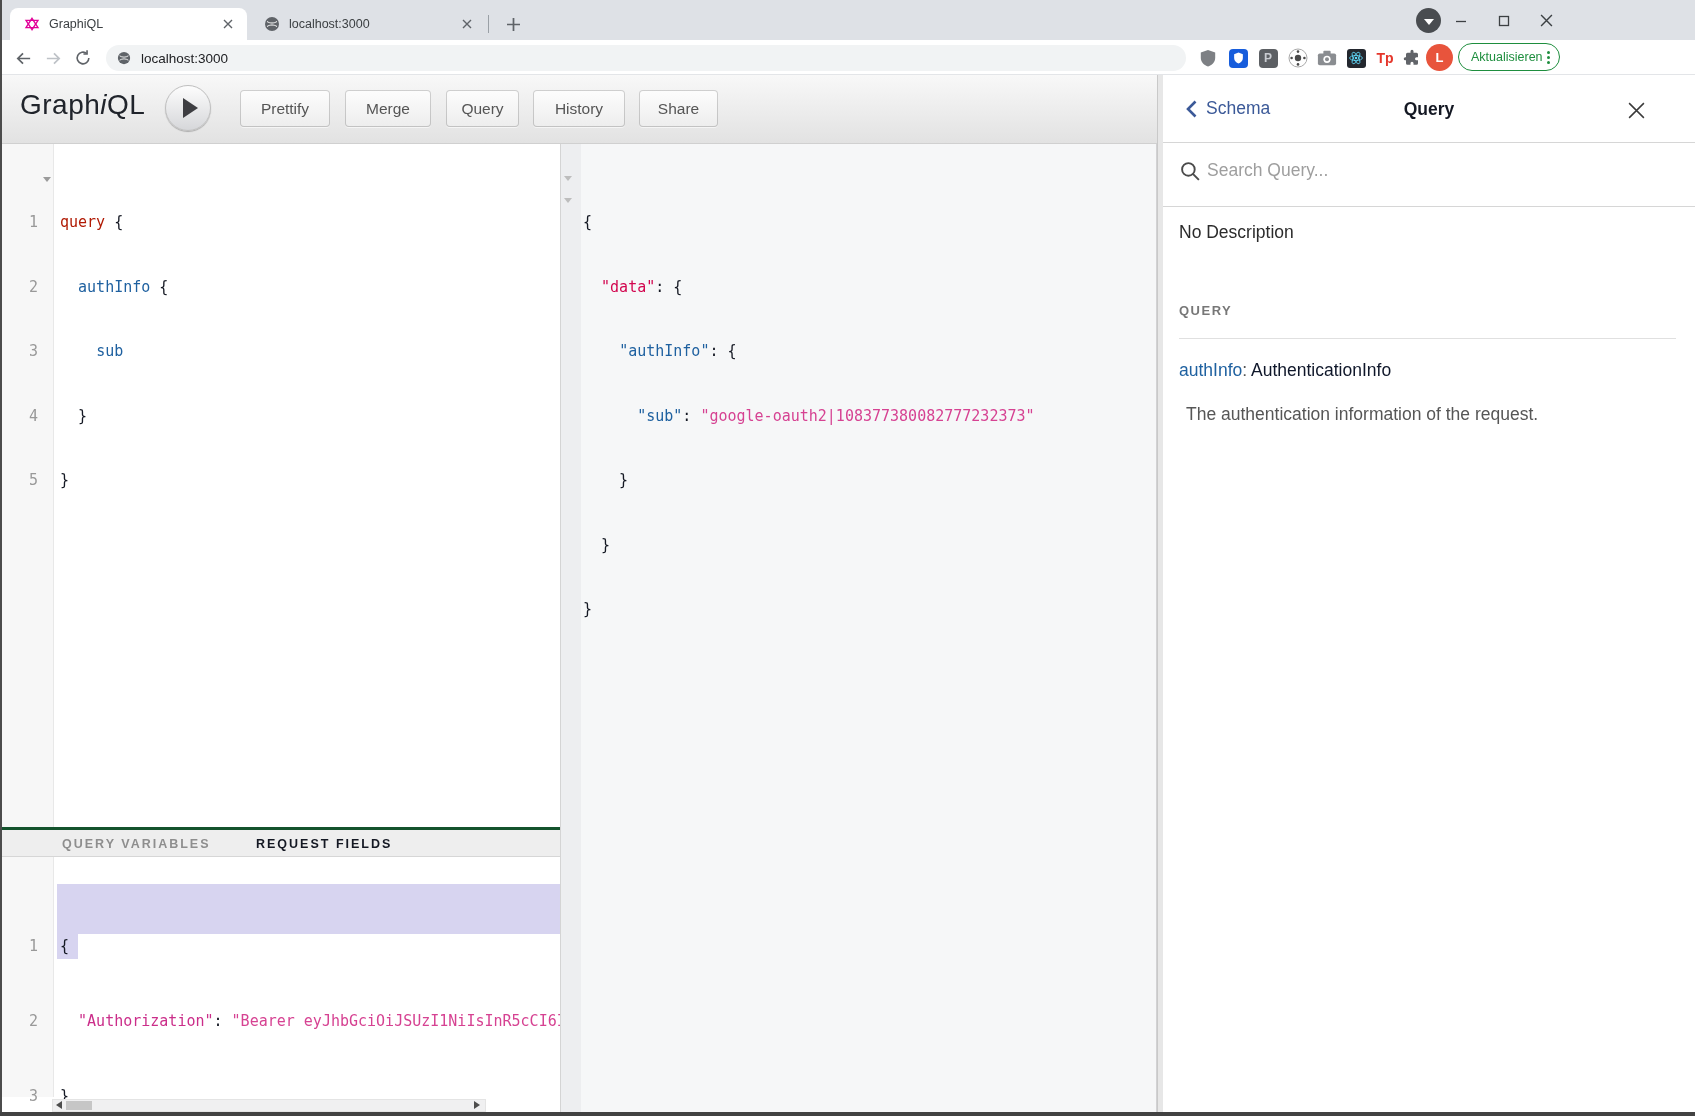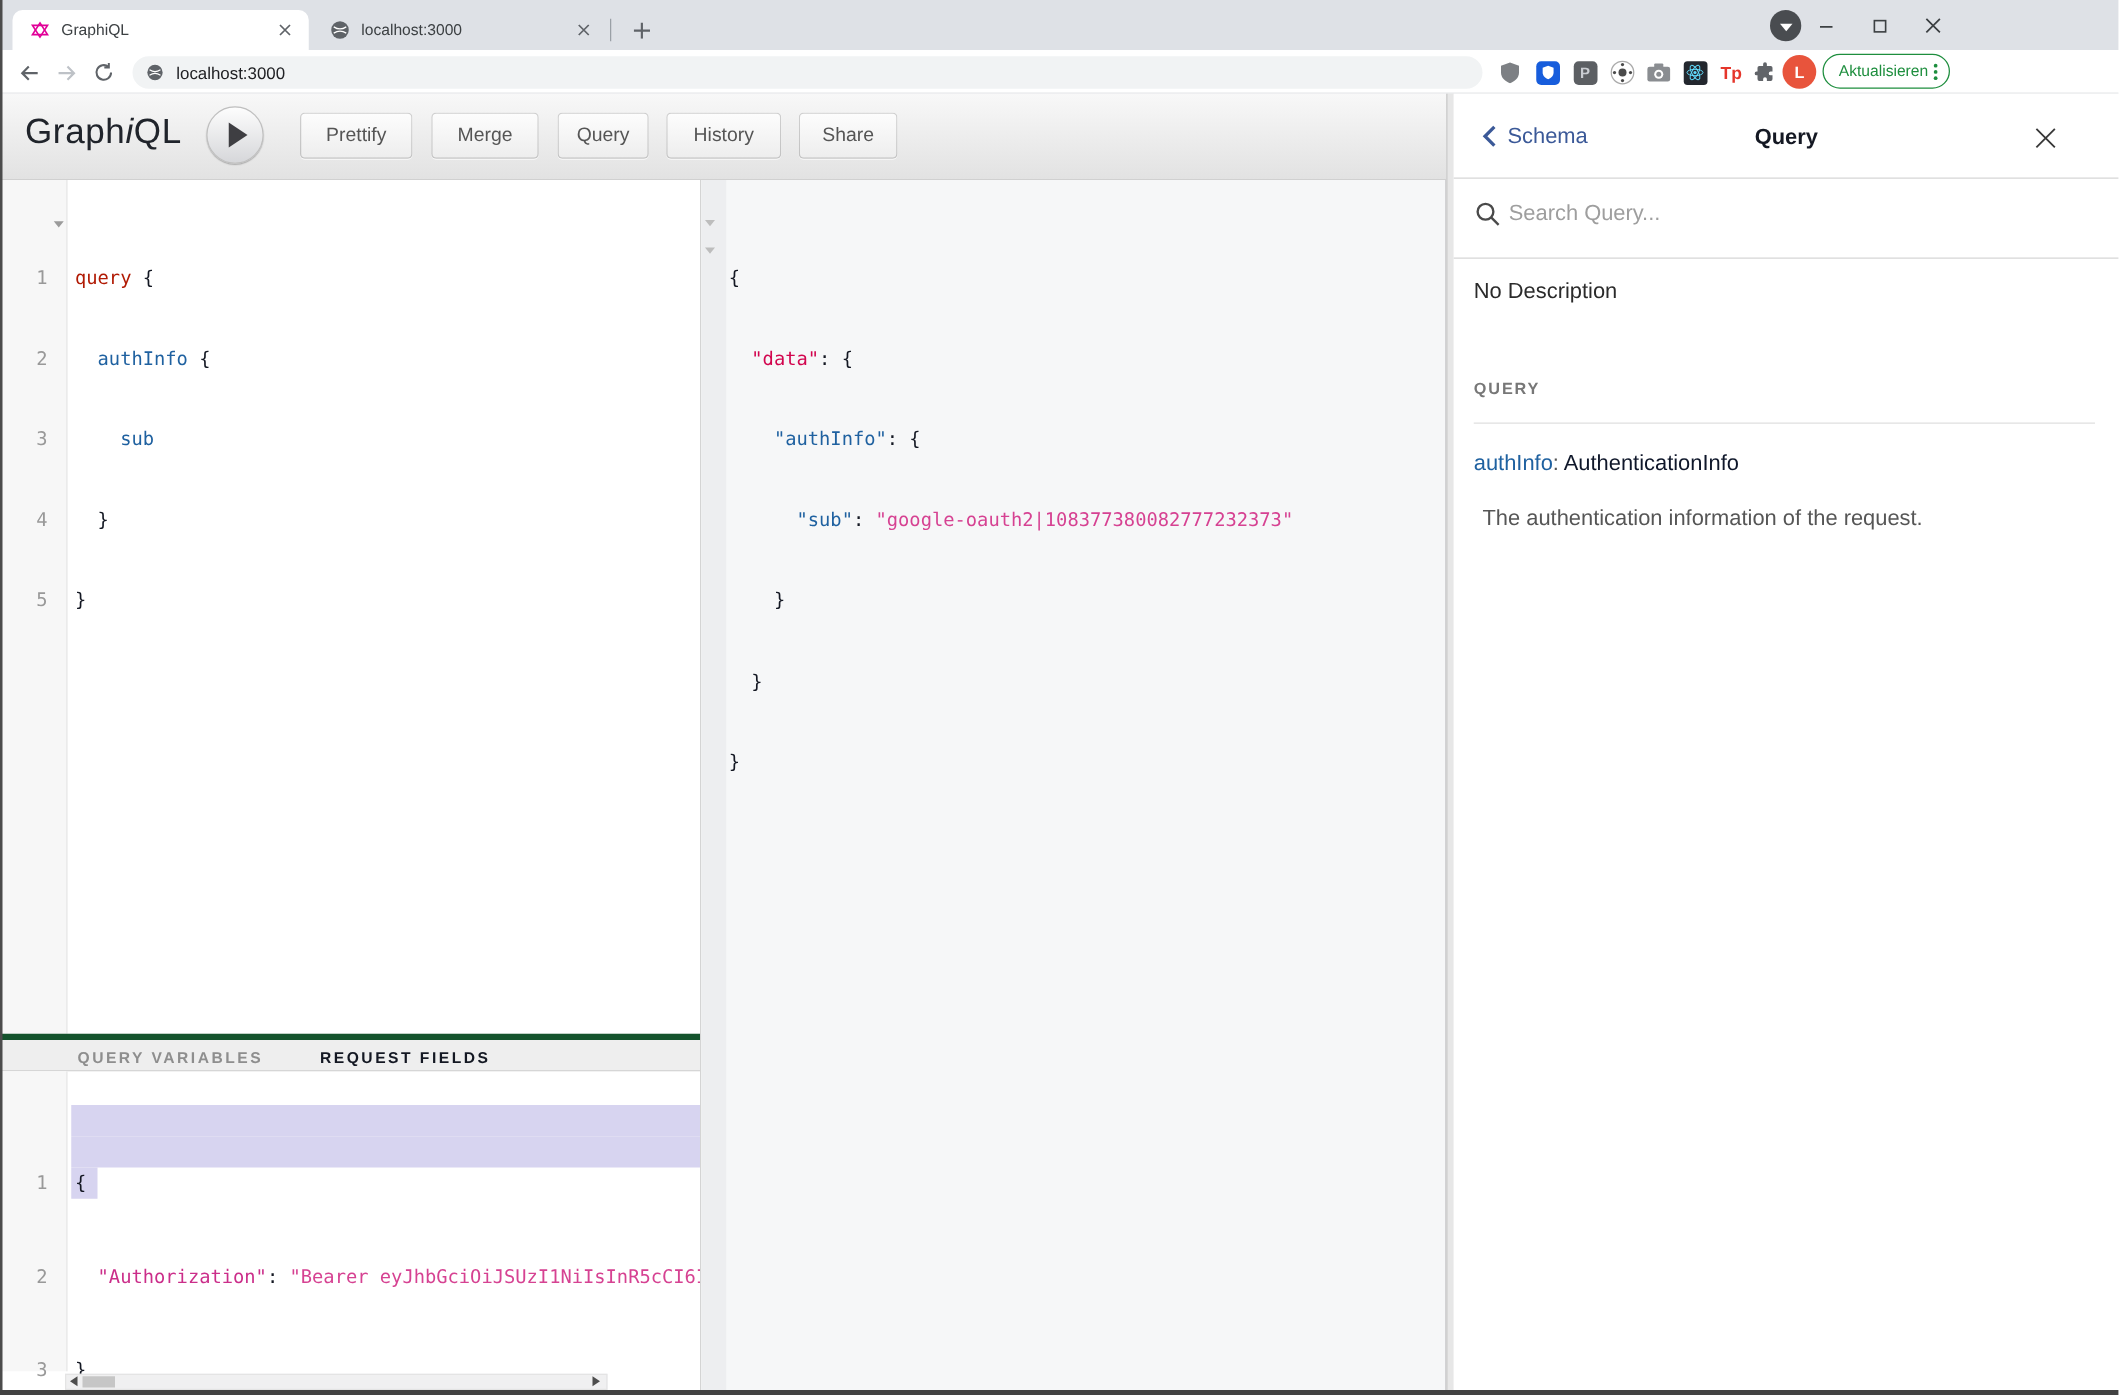--- a/index.html
+++ b/index.html
@@ -58,21 +58,21 @@
   .qcode { left:60px; top:169px; line-height:21.5px; color:#141823; }
   .fold { width:0; height:0; border-left:4px solid transparent; border-right:4px solid transparent; border-top:5px solid #9B9B9B; }
   .tk-kw { color:#B11A04; }
   .tk-prop { color:#1F61A0; }
   .tk-def { color:#D2054E; }
   .tk-str { color:#D64292; }
   .tk-key { color:#CB2E8A; }
   .tk-p { color:#141823; }
 
   .vtitle { left:0; top:827px; width:561px; height:30px; background:#EEEEEE;
-            border-top:5px solid #14532d; border-bottom:1px solid #D6D6D6; }
+            border-top:3px solid #14532d; border-bottom:1px solid #D6D6D6; }
   .vtab { position:absolute; top:7px; font-size:12.5px; font-weight:bold; letter-spacing:2px; }
   .hgutter { left:0; top:857px; width:54px; height:240px; background:#F7F7F7; border-right:1px solid #E8E8E8; }
   .hnums { left:0; top:884px; width:38px; text-align:right; color:#999; line-height:25px; }
   .hcode { left:60px; top:884px; line-height:25px; color:#141823; width:501px; overflow:hidden; }
   .sel { position:absolute; background:#D7D4F0; }
 
   .hscroll { left:52px; top:1099px; width:434px; height:13px; background:#F0F0F1; border:1px solid #E4E4E4; }
   .sb-thumb { left:66px; top:1101px; width:26px; height:9px; background:#C6C6C6; }
   .sb-l { left:56px; top:1101px; width:0; height:0; border-top:4px solid transparent; border-bottom:4px solid transparent; border-right:6px solid #4D4D4D; }
   .sb-r { left:474px; top:1101px; width:0; height:0; border-top:4px solid transparent; border-bottom:4px solid transparent; border-left:6px solid #4D4D4D; }

